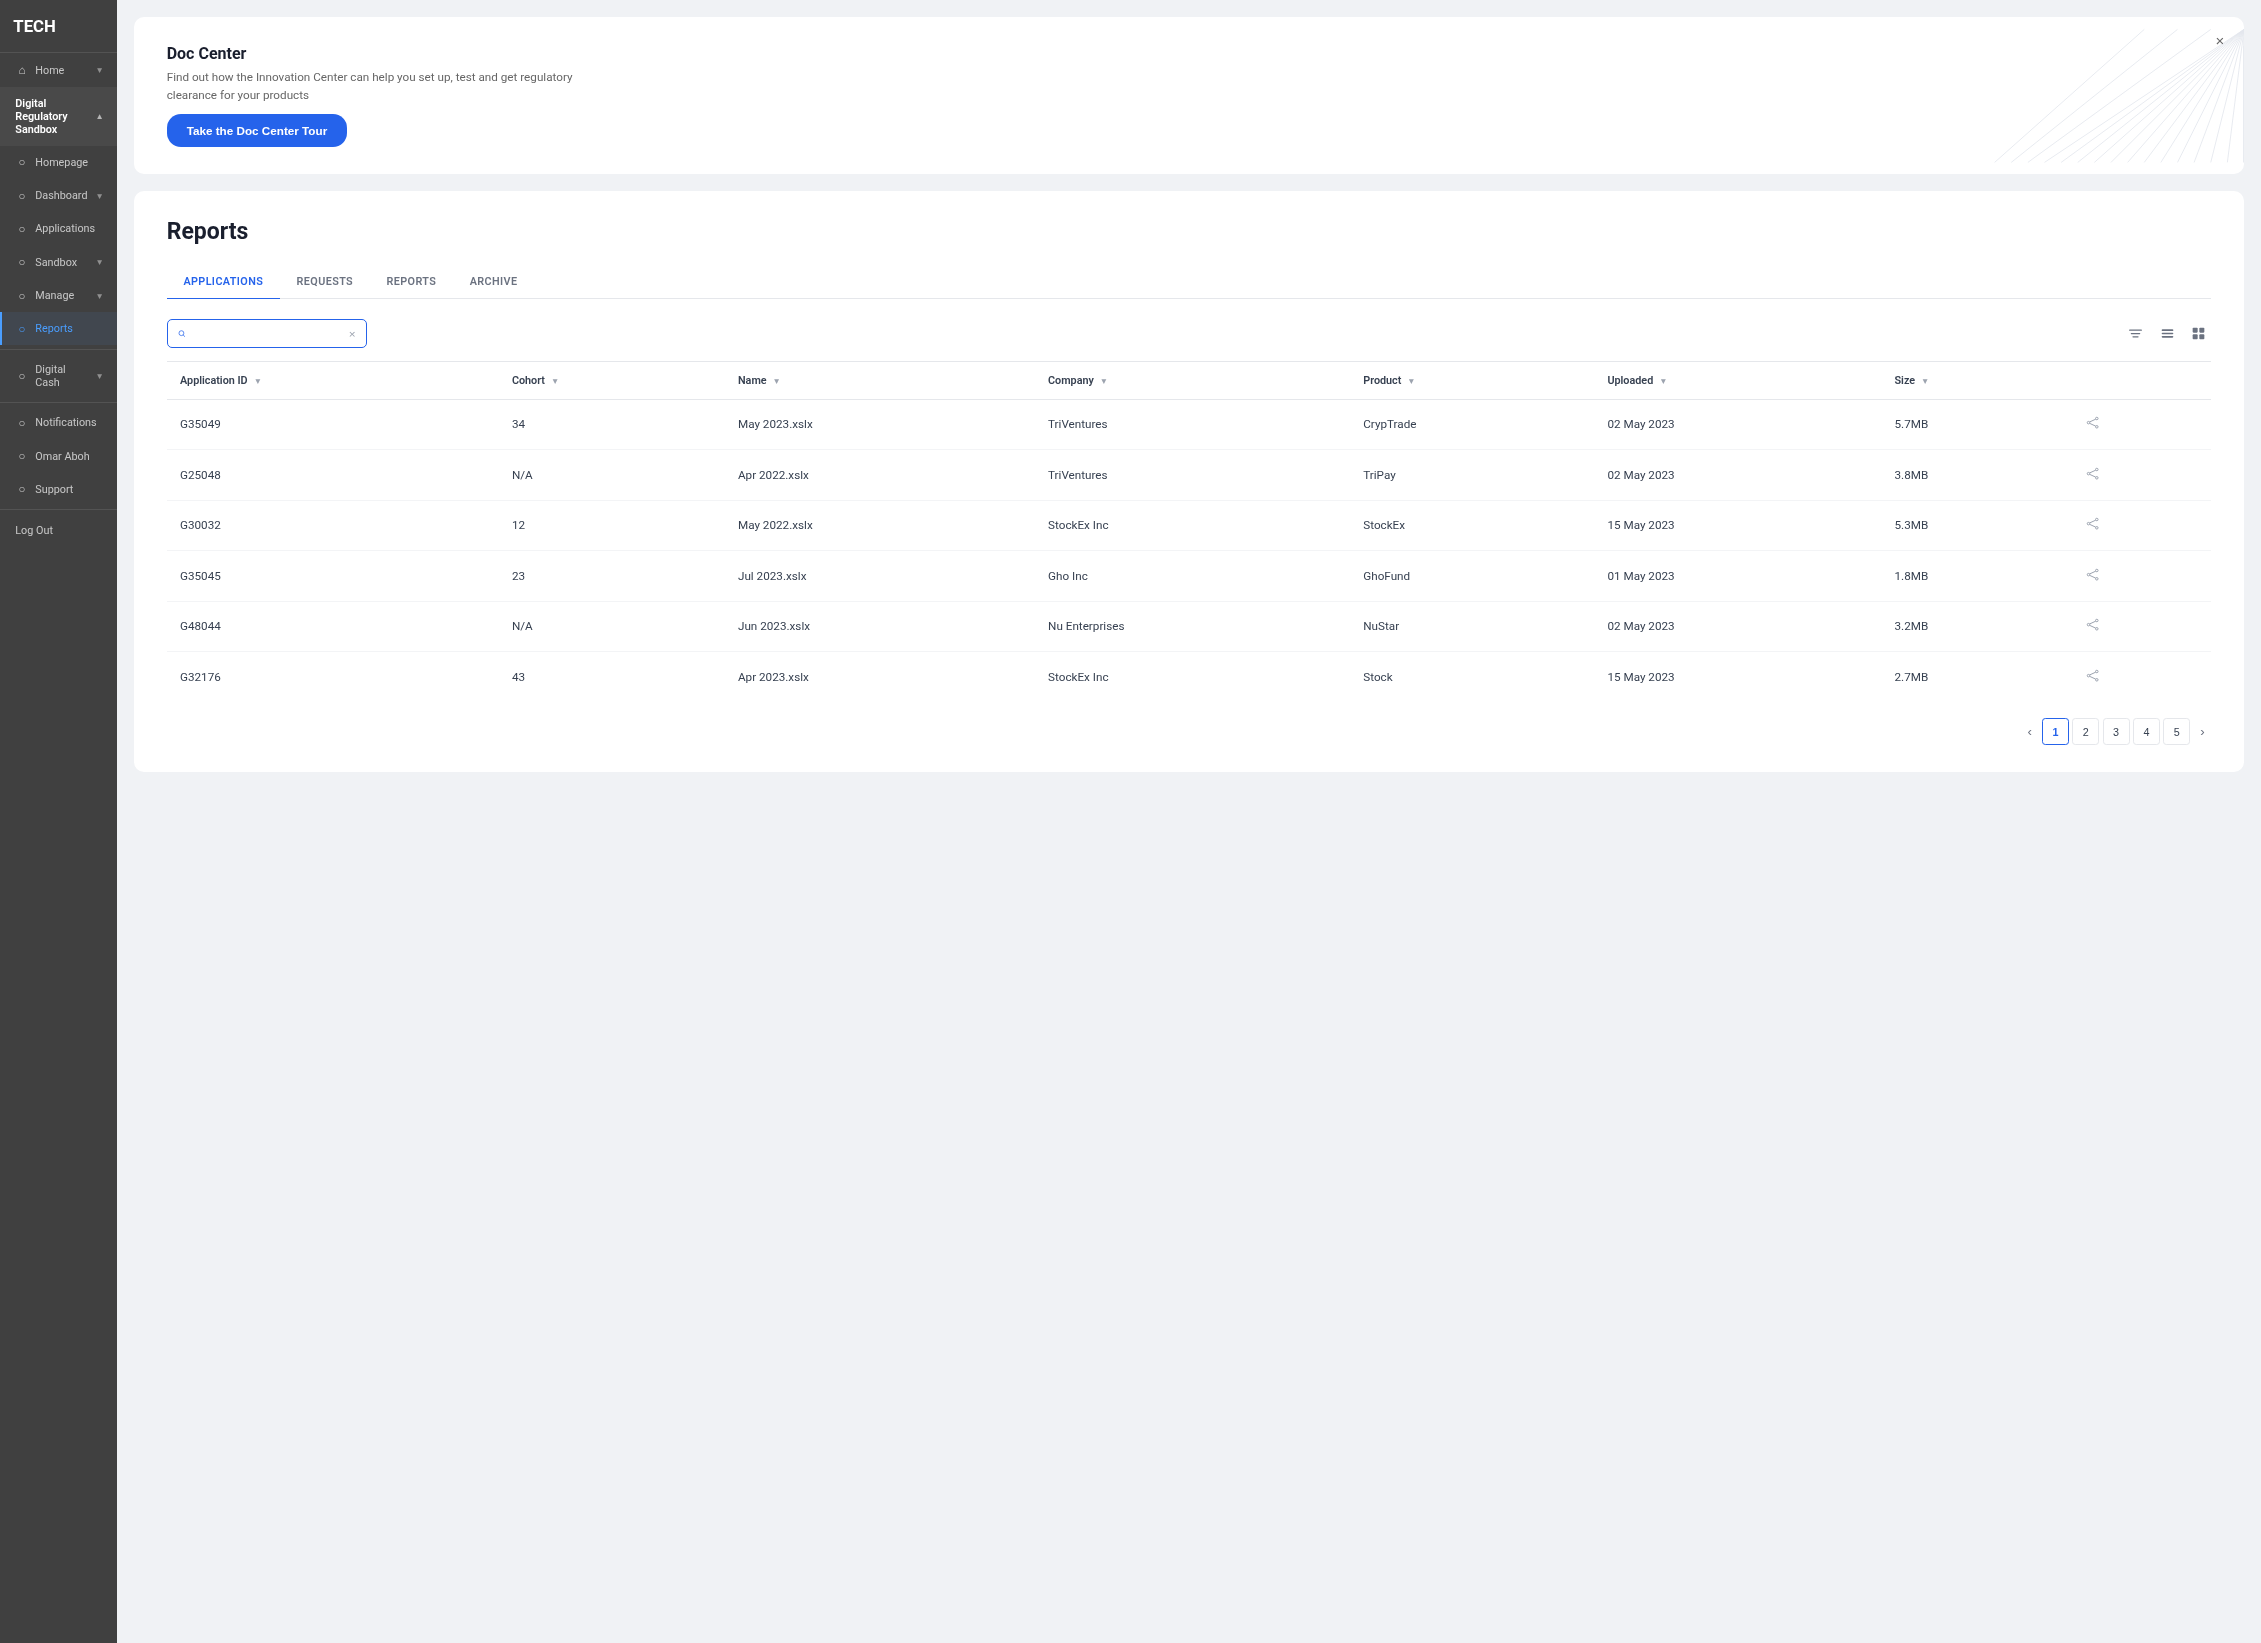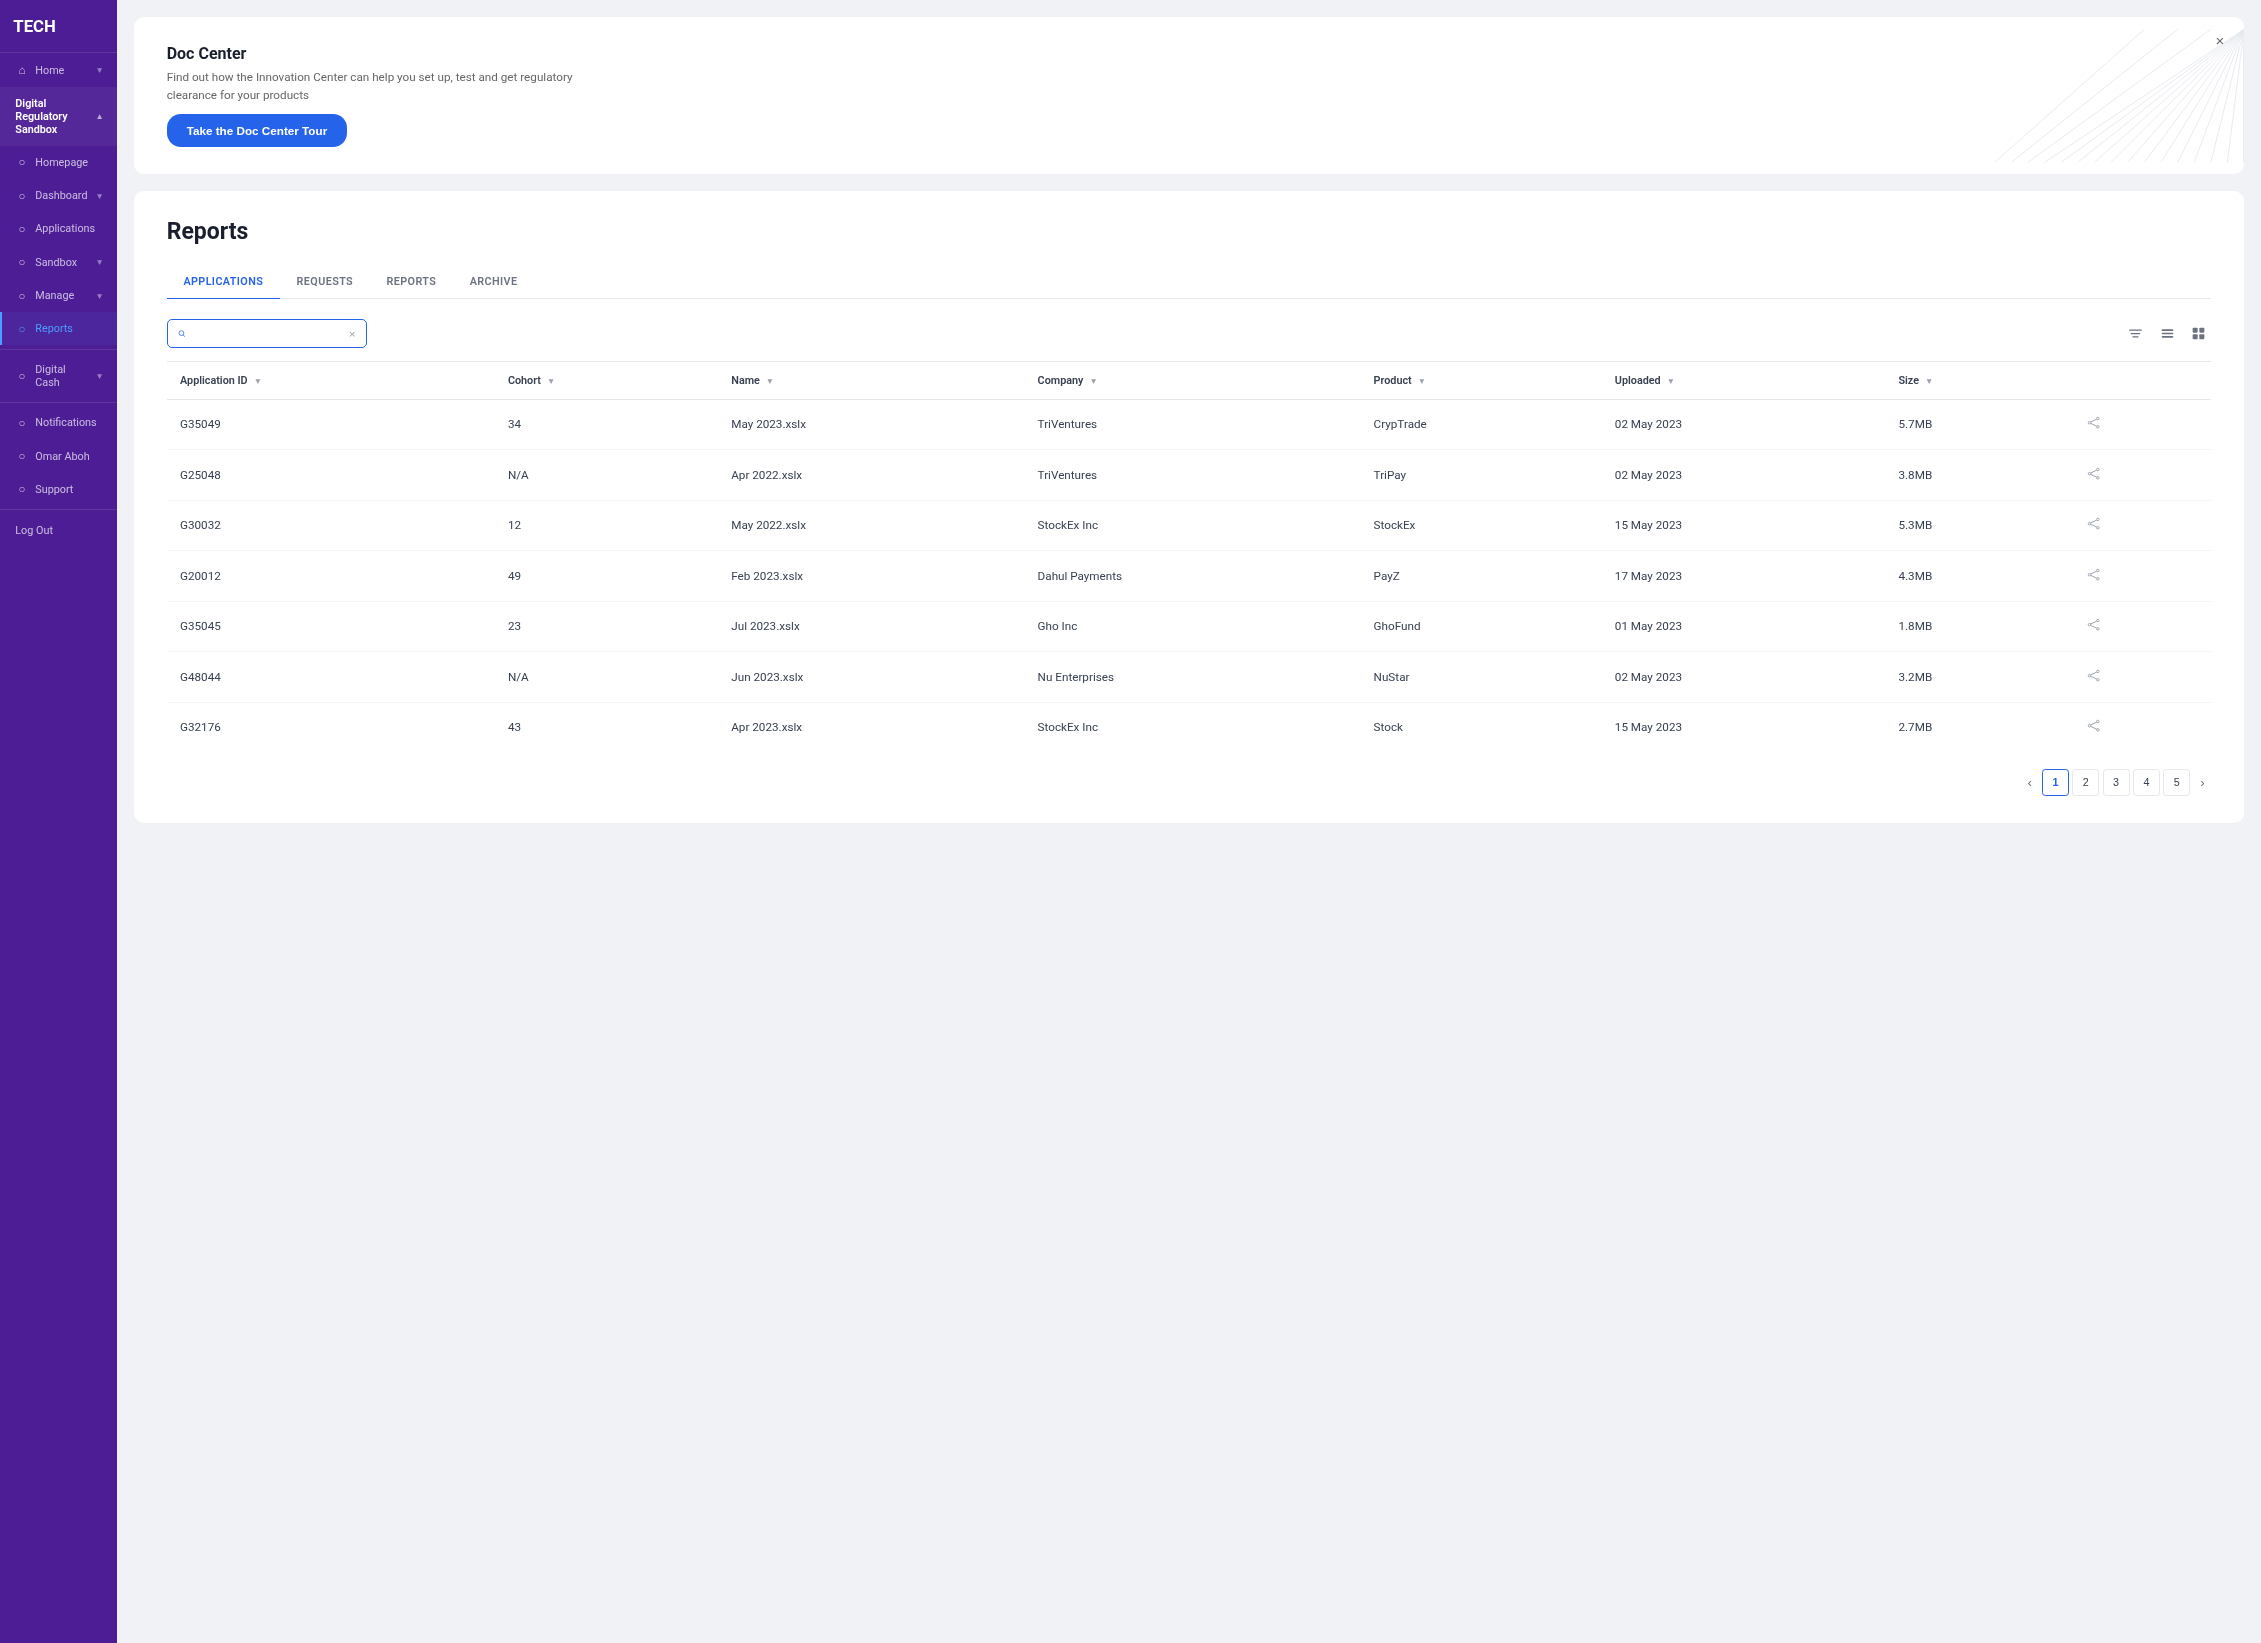--- a/index.html
+++ b/index.html
@@ -7,21 +7,21 @@
       font-family: -apple-system, BlinkMacSystemFont, 'Segoe UI', Roboto, sans-serif;
       background: #1a1f2e;
       display: flex;
       height: 100vh;
       overflow: hidden;
     }
 
     
     .sidebar {
       width: 117px;
-      background: #4c1d95;
+      background: #404040;
       color: #fff;
       display: flex;
       flex-direction: column;
       padding: 0;
       flex-shrink: 0;
       height: 100vh;
       overflow-y: auto;
     }
     .sidebar-logo {
       padding: 16.7px 13.3px;
@@ -536,40 +536,20 @@
           <circle cx="13" cy="3" r="1.5" stroke="#9ca3af" stroke-width="1.2"></circle>
           <circle cx="3" cy="8" r="1.5" stroke="#9ca3af" stroke-width="1.2"></circle>
           <circle cx="13" cy="13" r="1.5" stroke="#9ca3af" stroke-width="1.2"></circle>
           <line x1="4.3" y1="7.2" x2="11.7" y2="3.8" stroke="#9ca3af" stroke-width="1.2"></line>
           <line x1="4.3" y1="8.8" x2="11.7" y2="12.2" stroke="#9ca3af" stroke-width="1.2"></line>
         </svg>
       </button>
     </td>
   </tr>
             <tr>
-    <td>G20012</td>
-    <td>49</td>
-    <td>Feb 2023.xslx</td>
-    <td>Dahul Payments</td>
-    <td>PayZ</td>
-    <td>17 May 2023</td>
-    <td>4.3MB</td>
-    <td>
-      <button class="share-btn">
-        <svg width="13.3" height="13.3" viewBox="0 0 16 16" fill="none" xmlns="http://www.w3.org/2000/svg">
-          <circle cx="13" cy="3" r="1.5" stroke="#9ca3af" stroke-width="1.2"></circle>
-          <circle cx="3" cy="8" r="1.5" stroke="#9ca3af" stroke-width="1.2"></circle>
-          <circle cx="13" cy="13" r="1.5" stroke="#9ca3af" stroke-width="1.2"></circle>
-          <line x1="4.3" y1="7.2" x2="11.7" y2="3.8" stroke="#9ca3af" stroke-width="1.2"></line>
-          <line x1="4.3" y1="8.8" x2="11.7" y2="12.2" stroke="#9ca3af" stroke-width="1.2"></line>
-        </svg>
-      </button>
-    </td>
-  </tr>
-            <tr>
     <td>G35045</td>
     <td>23</td>
     <td>Jul 2023.xslx</td>
     <td>Gho Inc</td>
     <td>GhoFund</td>
     <td>01 May 2023</td>
     <td>1.8MB</td>
     <td>
       <button class="share-btn">
         <svg width="13.3" height="13.3" viewBox="0 0 16 16" fill="none" xmlns="http://www.w3.org/2000/svg">

